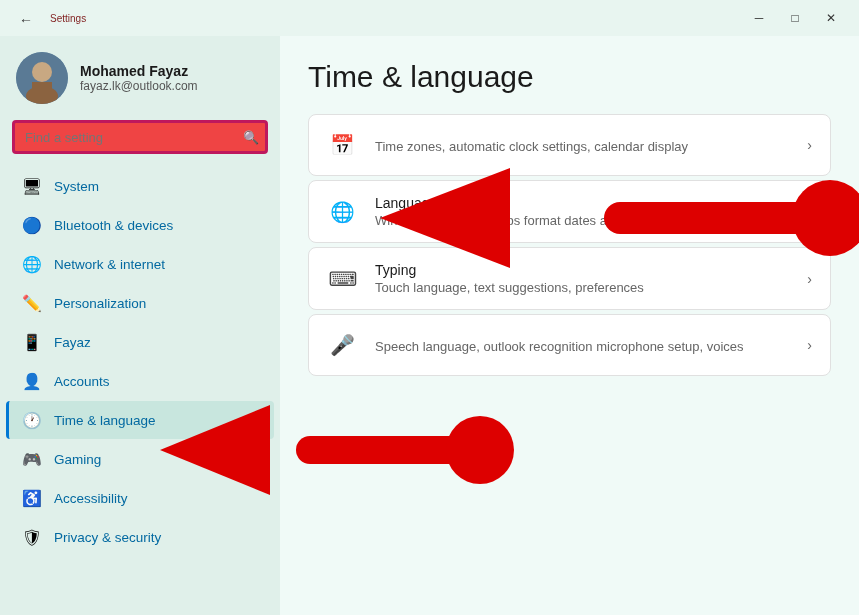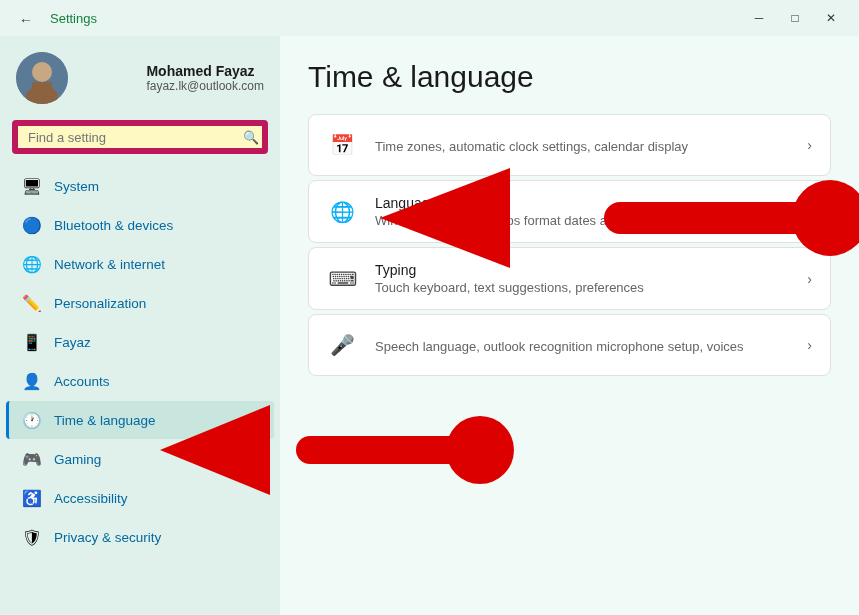--- a/index.html
+++ b/index.html
@@ -22,22 +22,22 @@
       padding: 0 12px;
       justify-content: space-between;
       flex-shrink: 0;
     }
     .titlebar-left {
       display: flex;
       align-items: center;
       gap: 10px;
     }
     .titlebar-title {
-      font-size: 13px;
-      color: #15803d;
+      font-size: 10px;
+      color: #7f1d1d;
     }
     .titlebar-controls {
       display: flex;
       align-items: center;
       gap: 4px;
     }
     .title-btn {
       width: 32px;
       height: 24px;
       border: none;
@@ -81,21 +81,20 @@
       padding: 0;
       flex-shrink: 0;
       overflow-y: auto;
     }
 
     .user-profile {
       display: flex;
       align-items: center;
       gap: 12px;
       padding: 16px 16px 12px 16px;
-      justify-content: space-between;
     }
     .avatar {
       width: 52px;
       height: 52px;
       border-radius: 50%;
       background: #6b8fa8;
       overflow: hidden;
       flex-shrink: 0;
       display: flex;
       align-items: center;
@@ -106,23 +105,23 @@
     .user-name { font-size: 14px; font-weight: 600; color: #1a1a1a; }
     .user-email { font-size: 12px; color: #555; }
 
     .search-box {
       margin: 4px 12px 8px 12px;
       position: relative;
     }
     .search-input {
       width: 100%;
       height: 34px;
-      border: 6px solid #be185d;
+      border: 3px solid #be185d;
       border-radius: 4px;
-      background: #fef9c3;
+      background: #ef4444;
       padding: 0 34px 0 10px;
       font-size: 13px;
       outline: none;
       color: #333;
     }
     .search-icon-wrap {
       position: absolute;
       right: 8px;
       top: 50%;
       transform: translateY(-50%);
@@ -306,21 +305,21 @@
       <div class="settings-item-text">
         <div class="settings-item-title">Language &amp; region</div>
         <div class="settings-item-desc">Windows and some apps format dates and time based on your</div>
       </div>
       <span class="settings-item-chevron">›</span>
     </div>
         <div class="settings-item">
       <div class="settings-item-icon">⌨</div>
       <div class="settings-item-text">
         <div class="settings-item-title">Typing</div>
-        <div class="settings-item-desc">Touch keyboard, text suggestions, preferences</div>
+        <div class="settings-item-desc">Touch language, text suggestions, preferences</div>
       </div>
       <span class="settings-item-chevron">›</span>
     </div>
         <div class="settings-item">
       <div class="settings-item-icon">🎤</div>
       <div class="settings-item-text">
         <div class="settings-item-desc">Speech language, outlook recognition microphone setup, voices</div>
       </div>
       <span class="settings-item-chevron">›</span>
     </div>

